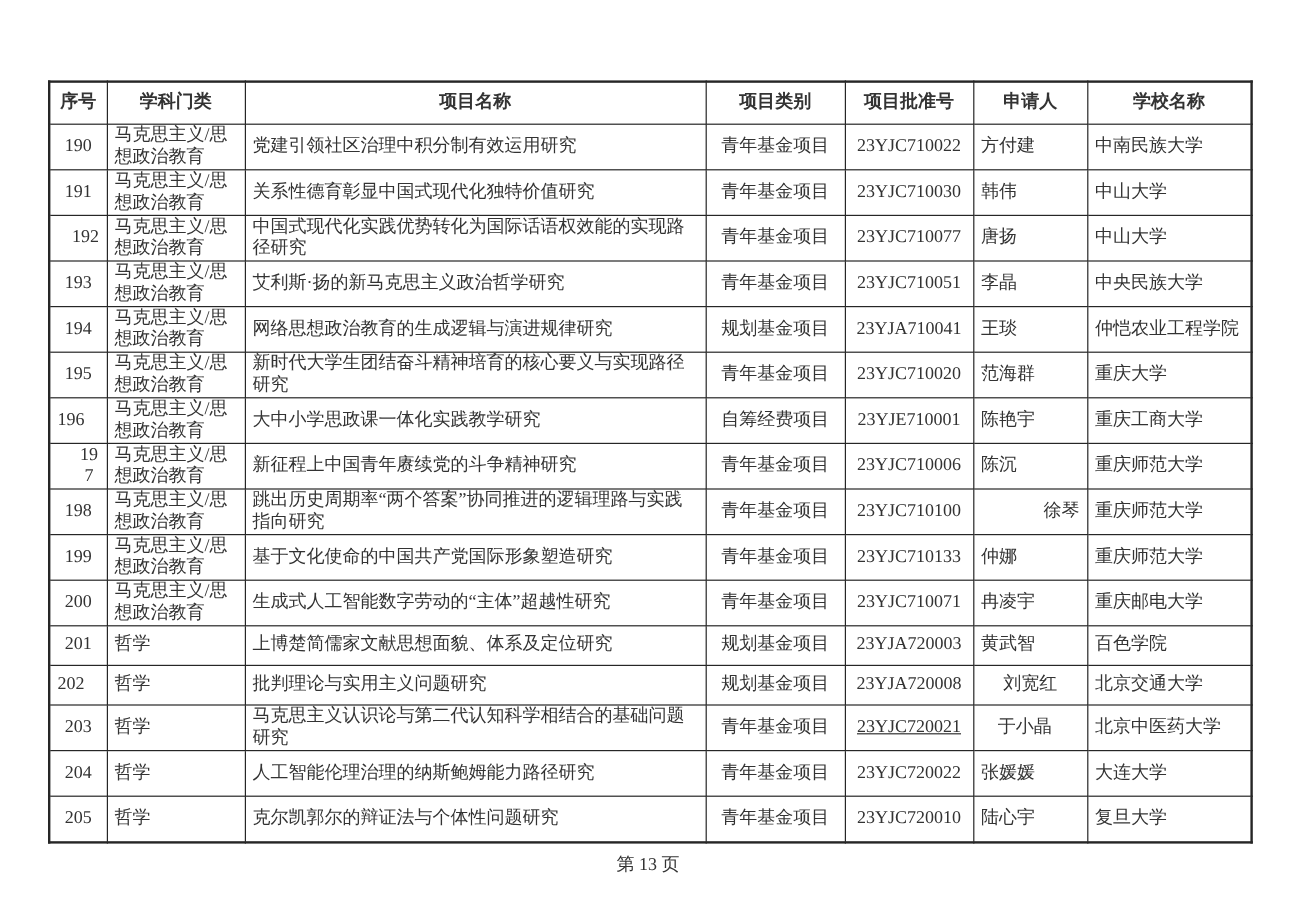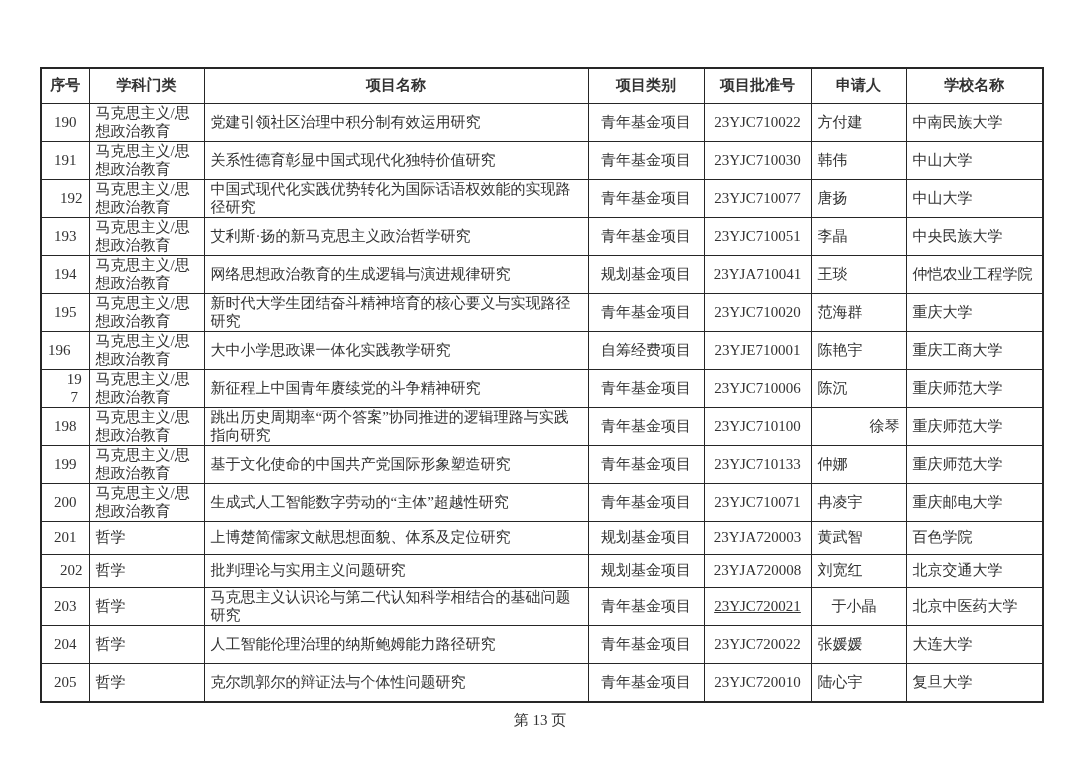--- a/index.html
+++ b/index.html
@@ -185,26 +185,26 @@
         <tr class="compact">
           <td style="text-align: center;">201</td>
           <td style="text-align: left;">哲学</td>
           <td style="text-align: left;">上博楚简儒家文献思想面貌、体系及定位研究</td>
           <td style="text-align: center;">规划基金项目</td>
           <td style="text-align: center;">23YJA720003</td>
           <td style="text-align: left;">黄武智</td>
           <td style="text-align: left;">百色学院</td>
         </tr>
         <tr class="compact">
-          <td style="text-align: right;">202</td>
+          <td style="text-align: left;">202</td>
           <td style="text-align: left;">哲学</td>
           <td style="text-align: left;">批判理论与实用主义问题研究</td>
           <td style="text-align: center;">规划基金项目</td>
           <td style="text-align: center;">23YJA720008</td>
-          <td style="text-align: left;">刘宽红</td>
+          <td style="text-align: center;">刘宽红</td>
           <td style="text-align: left;">北京交通大学</td>
         </tr>
         <tr>
           <td style="text-align: center;">203</td>
           <td style="text-align: left;">哲学</td>
           <td style="text-align: left;">马克思主义认识论与第二代认知科学相结合的基础问题研究</td>
           <td style="text-align: center;">青年基金项目</td>
           <td style="text-align: center; text-decoration: underline;">23YJC720021</td>
           <td style="text-align: left; padding-left: 20px;">于小晶</td>
           <td style="text-align: left;">北京中医药大学</td>

